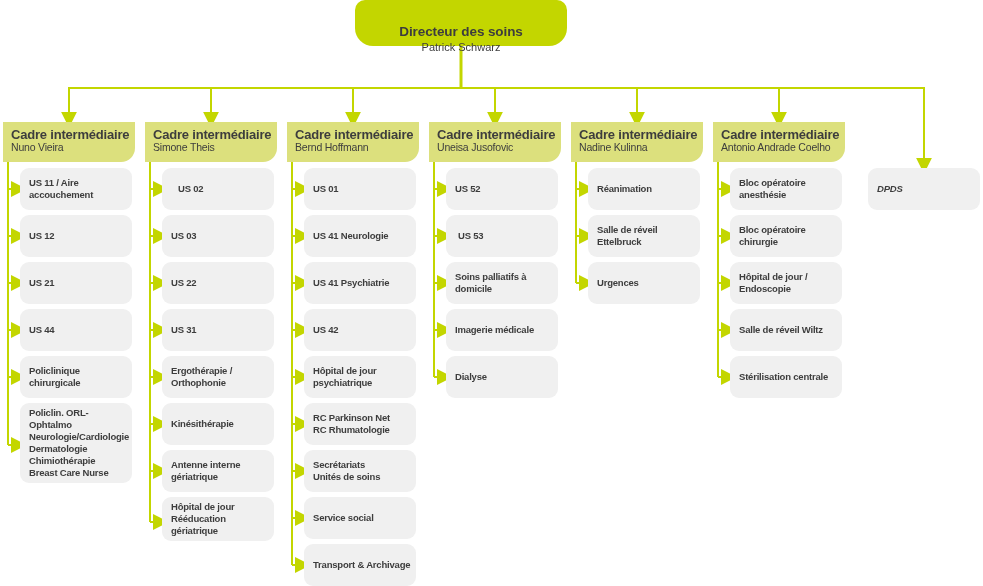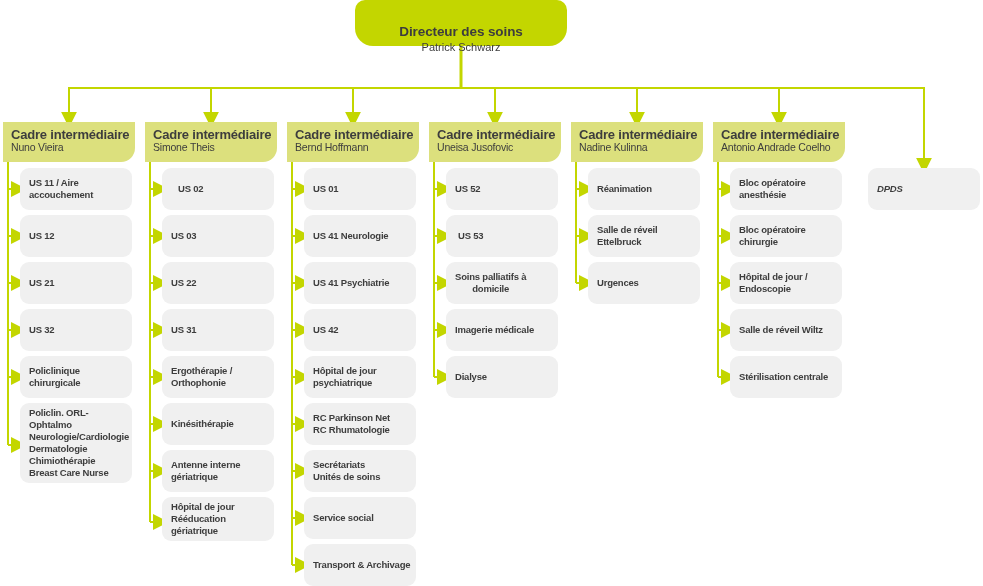--- a/index.html
+++ b/index.html
@@ -141,21 +141,21 @@
       <div class="unit-label">US 11 / Aire
 accouchement</div>
     </div>
   <div class="card unit-card" style="left:20px;top:215px;">
       <div class="unit-label">US 12</div>
     </div>
   <div class="card unit-card" style="left:20px;top:262px;text-align:center;">
       <div class="unit-label">US 21</div>
     </div>
   <div class="card unit-card" style="left:20px;top:309px;">
-      <div class="unit-label">US 32</div>
+      <div class="unit-label">US 44</div>
     </div>
   <div class="card unit-card" style="left:20px;top:356px;">
       <div class="unit-label">Policlinique
 chirurgicale</div>
     </div>
   <div class="card unit-card" style="left:20px;top:403px;">
       <div class="unit-label">Policlin. ORL-
 Ophtalmo
 Neurologie/Cardiologie
 Dermatologie
@@ -234,21 +234,21 @@
   <div class="card manager-card" style="left:429px;">
     <div class="manager-role">Cadre intermédiaire</div>
     <div class="manager-name">Uneisa Jusofovic</div>
   </div>
   <div class="card unit-card" style="left:446px;top:168px;">
       <div class="unit-label">US 52</div>
     </div>
   <div class="card unit-card" style="left:446px;top:215px;padding-left:12px;">
       <div class="unit-label">US 53</div>
     </div>
-  <div class="card unit-card" style="left:446px;top:262px;text-align:center;">
+  <div class="card unit-card" style="left:446px;top:262px;">
       <div class="unit-label">Soins palliatifs à
 domicile</div>
     </div>
   <div class="card unit-card" style="left:446px;top:309px;">
       <div class="unit-label">Imagerie médicale</div>
     </div>
   <div class="card unit-card" style="left:446px;top:356px;">
       <div class="unit-label">Dialyse</div>
     </div>
 

